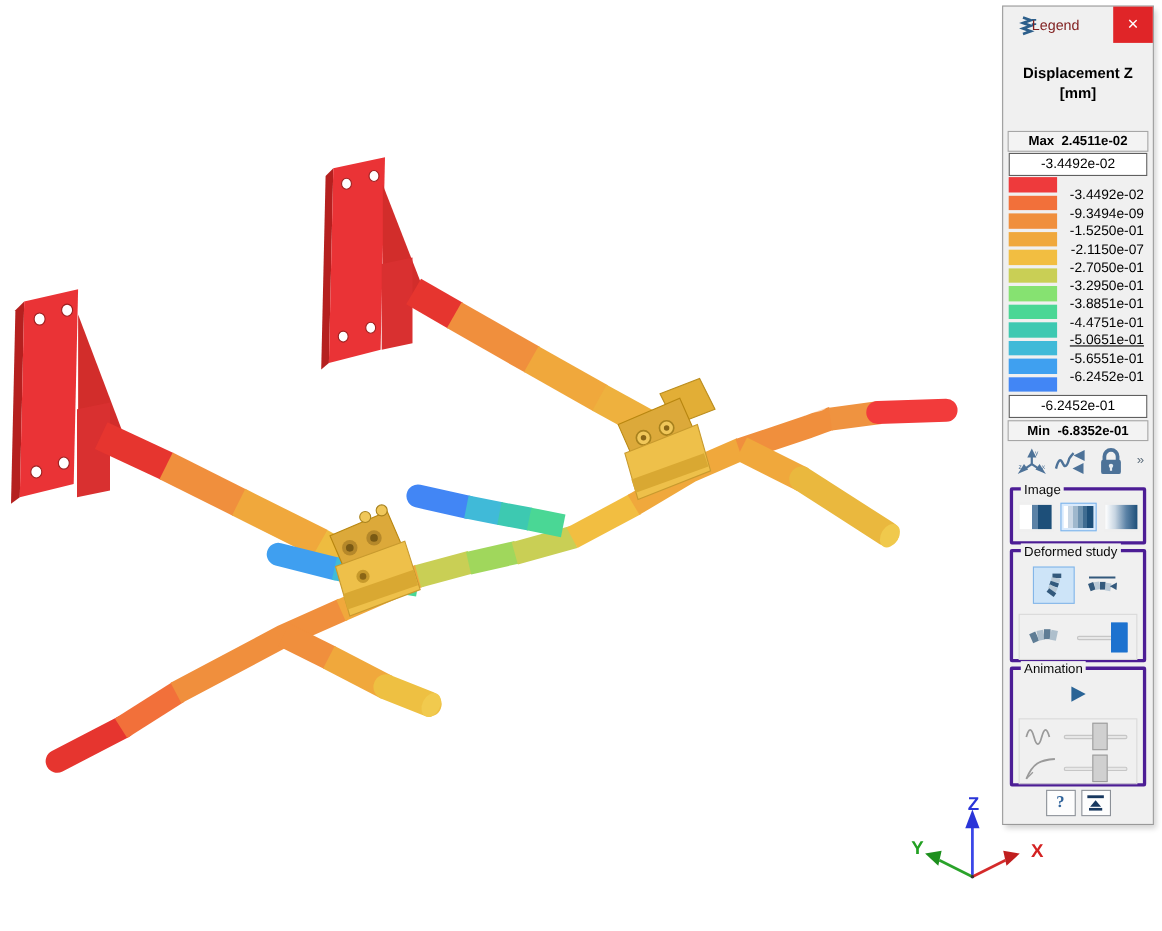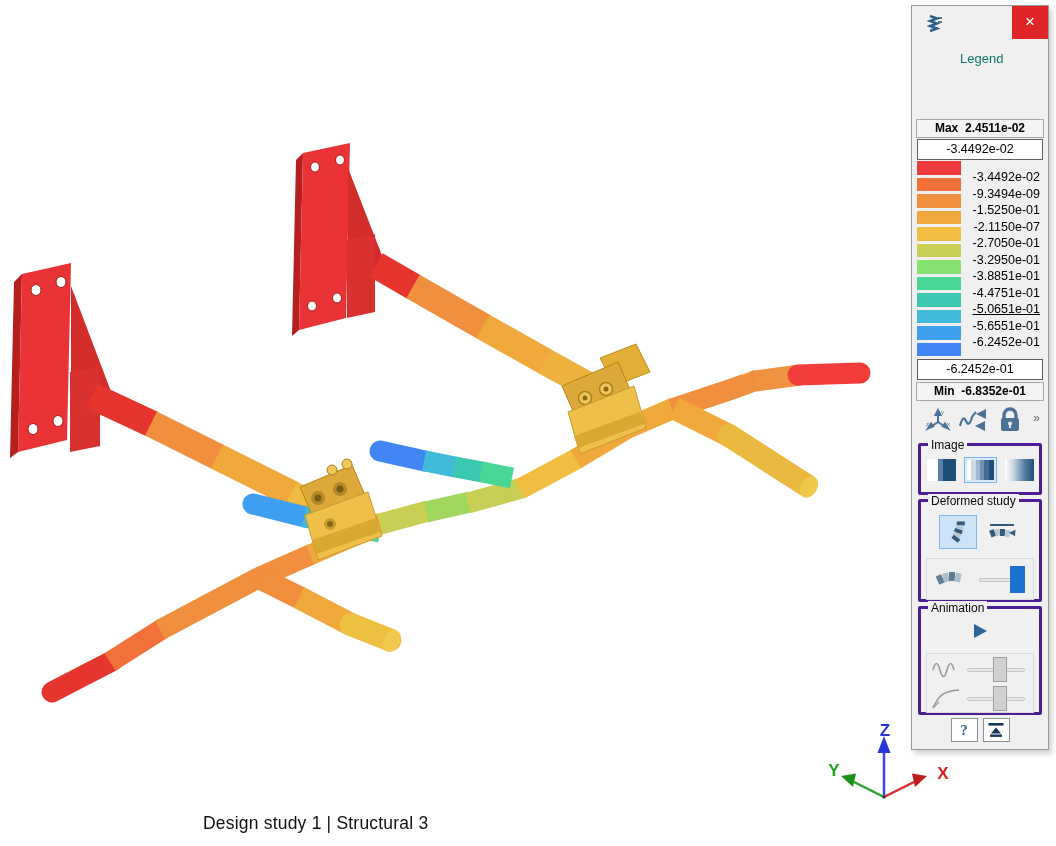--- a/index.html
+++ b/index.html
@@ -7,21 +7,21 @@
               font-family:"Liberation Sans", sans-serif; }
   #stage { position:relative; width:1056px; height:846px; background:#fff; }
   #scene { position:absolute; left:0; top:0; }
 
   #caption { position:absolute; left:203px; top:813px; font-size:17.5px; color:#111; letter-spacing:0.2px; }
 
   
   #legend-panel { position:absolute; left:911px; top:5px; width:138px; height:745px;
     background:#f0f0f0; border:1px solid #9a9a9a; box-shadow:3px 4px 5px rgba(0,0,0,0.18); }
   #legend-titlebar { position:absolute; left:0; top:0; width:100%; height:33px; }
-  #legend-title { position:absolute; left:48px; top:9px; font-size:13px; color:#0f766e;margin-top:36px; }
+  #legend-title { position:absolute; left:26px; top:9px; font-size:13px; color:#7f1d1d; }
   #titlebar-icon { position:absolute; left:13px; top:6px; }
   #legend-close { position:absolute; right:0; top:0; width:36px; height:33px; background:#e02528;
     color:#fff; font-size:17px; line-height:31px; text-align:center; cursor:default; }
   #result-title { position:absolute; left:0; top:52px; width:100%; text-align:center;
     font-weight:bold; font-size:13.5px; color:#000; line-height:18px; }
   .sunken-label { position:absolute; left:4px; right:4px; height:19px; background:#f3f3f3;
     border:1px solid #a6a6a6; text-align:center; font-weight:bold; font-size:12px; line-height:17px; color:#000; }
   #max-box { top:113px; }
   #min-box { top:376px; }
   .bound-box { position:absolute; left:5px; right:5px; height:21px; background:#fff;
@@ -196,36 +196,39 @@
       <polygon points="841,776 856,773.5 853,787" fill="#1d8f1d"></polygon>
       <line x1="884" y1="797" x2="914" y2="782" stroke="#d42a2a" stroke-width="2.5"></line>
       <polygon points="927,776 912,773.5 915,787" fill="#c01f1f"></polygon>
       <circle cx="884" cy="797" r="1.6" fill="#333"></circle>
       <text x="885" y="736" text-anchor="middle" font-size="17" font-weight="bold" fill="#2a35d8">Z</text>
       <text x="834" y="776" text-anchor="middle" font-size="17" font-weight="bold" fill="#22a022">Y</text>
       <text x="943" y="779" text-anchor="middle" font-size="17" font-weight="bold" fill="#d42222">X</text>
     </g>
   </svg>
 
-  <div id="caption">Design study 1 | Structural 3</div>
 
   <div id="legend-panel">
 
     <div id="legend-titlebar">
       <span id="titlebar-icon">
         <svg width="18" height="22" viewBox="0 0 18 22">
           <path d="M5,4 L12,6.5 L5,9 L12,11.5 L5,14 L12,16.5 L5,19" fill="none" stroke="#2d5f8b" stroke-width="2.4"></path>
           <line x1="13" y1="6" x2="17" y2="6" stroke="#2d5f8b" stroke-width="1.6"></line>
           <line x1="13" y1="10" x2="17" y2="10" stroke="#2d5f8b" stroke-width="1.6"></line>
         </svg>
       </span>
       <span id="legend-title">Legend</span>
       <div id="legend-close">×</div>
     </div>
 
+    <div id="result-title">
+      <div>Displacement Z</div>
+      <div>[mm]</div>
+    </div>
 
     <div id="max-box" class="sunken-label">
       <span>Max</span>&nbsp;&nbsp;<span>2.4511e-02</span>
     </div>
 
     <div id="upper-bound" class="bound-box">-3.4492e-02</div>
 
     <div id="legend-color-bands">
         <div class="swatch" style="top: 0px; background: rgb(238, 58, 60);"></div>
         <div class="swatch" style="top: 16.5px; background: rgb(242, 112, 58);"></div>

